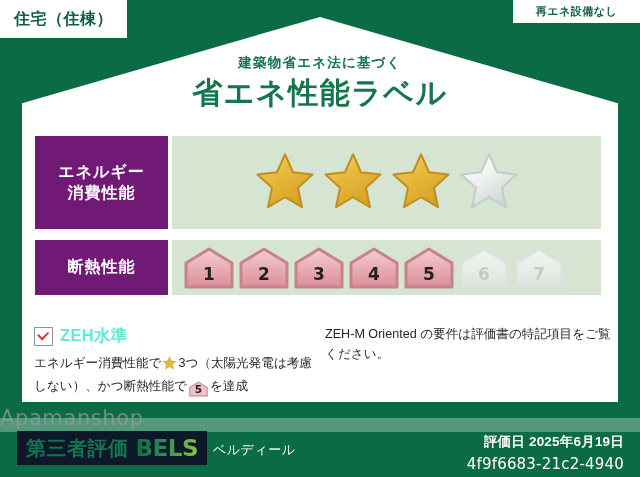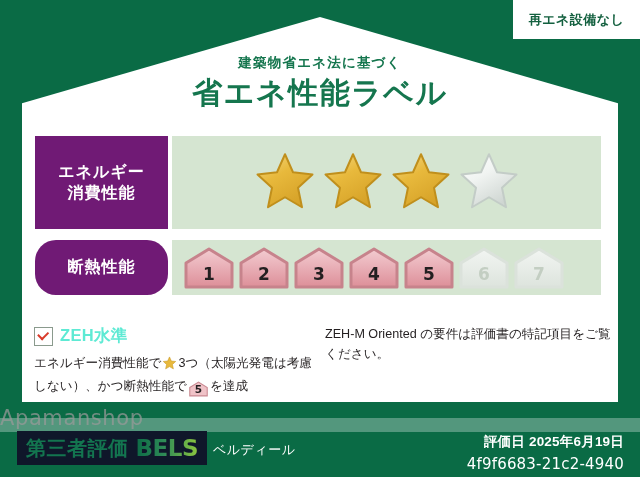--- a/index.html
+++ b/index.html
@@ -24,42 +24,42 @@
   }
 
   
   .tag{
     position:absolute;top:0;background:#ffffff;
     color:#13603f;font-weight:bold;
     display:flex;align-items:center;justify-content:center;
     letter-spacing:.5px;
   }
   .tag-left{left:0;width:127px;height:38px;font-size:16px;}
-  .tag-right{right:0;width:127px;height:39px;font-size:13px;}
+  .tag-right{right:0;width:127px;height:23px;font-size:11px;}
 
   
   .title-wrap{
     position:absolute;left:0;right:0;top:56px;text-align:center;
     color:#15764e;
   }
   .title-sub{font-size:13.5px;font-weight:bold;letter-spacing:1.2px;line-height:1.1;}
   .title-main{font-size:30px;font-weight:bold;letter-spacing:1.5px;margin-top:5px;line-height:1.1;}
 
   
   .row{position:absolute;display:flex;align-items:stretch;}
   .row-energy{left:35px;top:136px;width:566px;height:93px;}
   .row-insul{left:35px;top:240px;width:566px;height:55px;}
 
   .row-label{
     background:#701a75;color:#fff;font-weight:bold;
     display:flex;flex-direction:column;align-items:center;justify-content:center;
     width:133px;flex:0 0 133px;line-height:1.28;letter-spacing:1px;
   }
   .row-energy .row-label{font-size:16px;}
-  .row-insul .row-label{font-size:16px;border-radius:21px;}
+  .row-insul .row-label{font-size:16px;}
   .row-value{
     flex:1;background:#d5e5d1;
     display:flex;align-items:center;justify-content:center;
     margin-left:4px;
   }
   .row-insul .row-value{justify-content:flex-start;padding-left:11px;}
 
   
   .stars{display:flex;align-items:center;gap:6px;}
   .star{display:block;}
@@ -139,20 +139,21 @@
   .eval-date{font-size:13.5px;font-weight:bold;letter-spacing:.2px;}
   .eval-id{font-size:15px;margin-top:4px;font-family:"DejaVu Sans",sans-serif;letter-spacing:.2px;}
 </style>
 </head>
 <body>
 
 <div class="label-root">
 
   <div class="house-white"></div>
 
+  <div class="tag tag-left">住宅（住棟）</div>
   <div class="tag tag-right">再エネ設備なし</div>
 
   <div class="title-wrap">
     <div class="title-sub">建築物省エネ法に基づく</div>
     <div class="title-main">省エネ性能ラベル</div>
   </div>
 
   <div class="row row-energy">
     <div class="row-label">
       <span>エネルギー</span>

